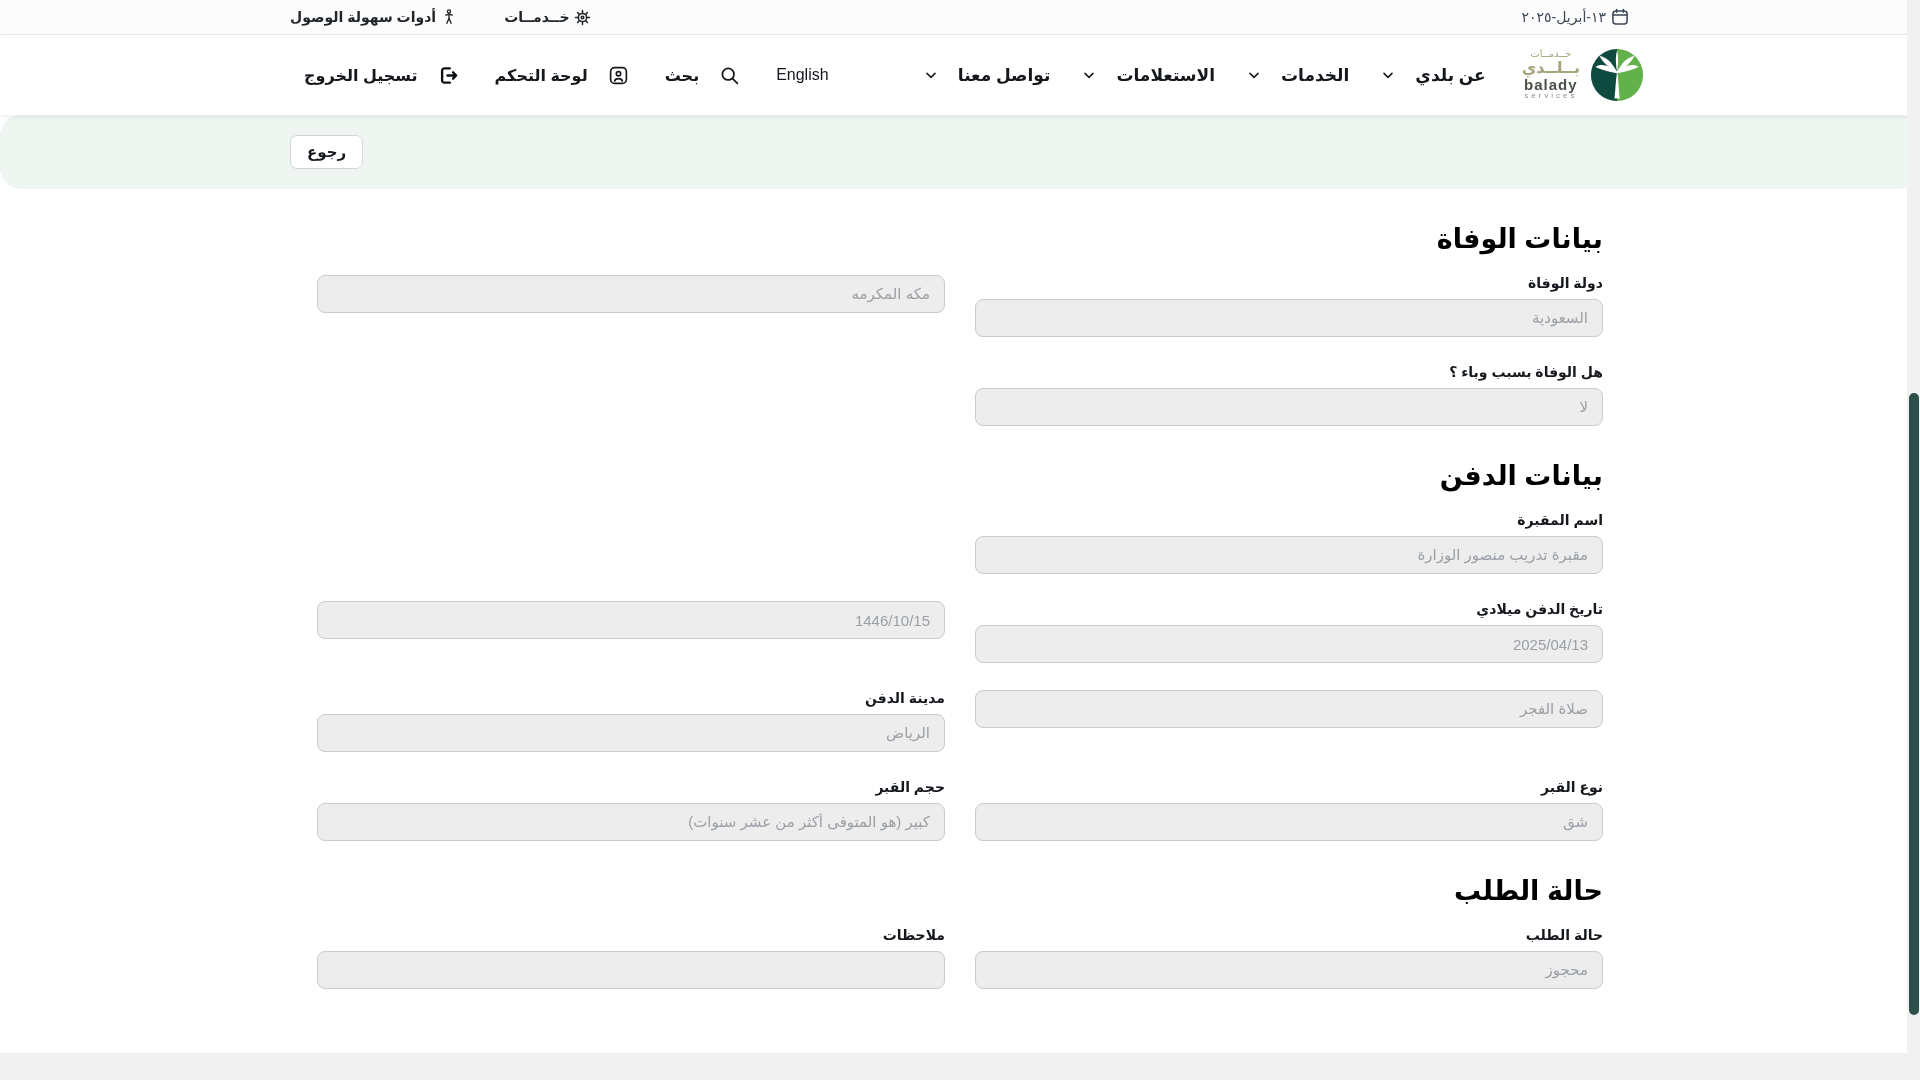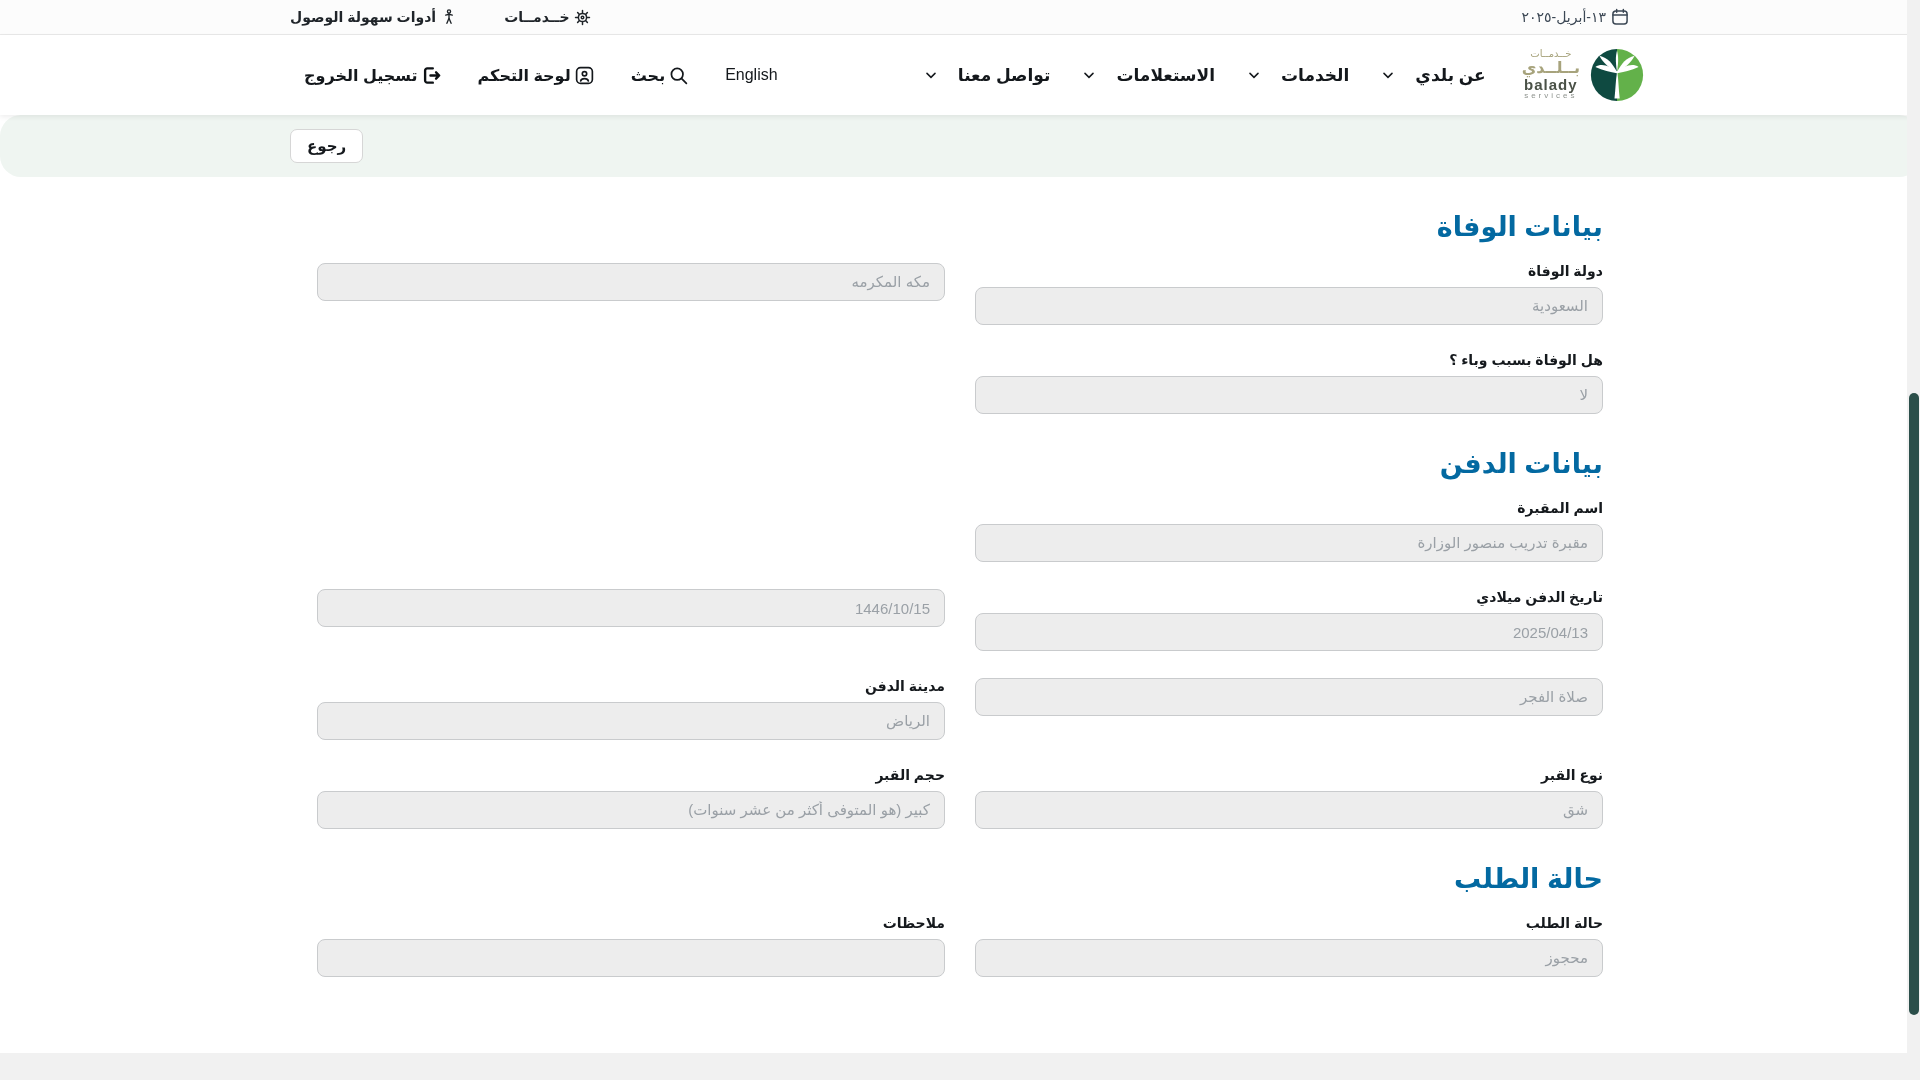--- a/index.html
+++ b/index.html
@@ -22,34 +22,34 @@
   .header-inner { width:1340px; margin:0 auto; height:100%; display:flex; align-items:center; }
   .logo { display:flex; align-items:center; gap:10px; cursor:pointer; }
   .logo-text { display:flex; flex-direction:column; align-items:center; line-height:1.05; }
   .logo-ar-top { font-size:10px; color:#a7a37c; letter-spacing:1px; }
   .logo-ar-main { font-size:16px; font-weight:700; color:#a7a37c; }
   .logo-latin { font-size:15px; font-weight:700; color:#4a5147; letter-spacing:1px;text-align:center; }
   .logo-latin-sub { font-size:8px; color:#8e938e; letter-spacing:3px; }
   .nav { display:flex; align-items:center; gap:34px; margin-right:36px; }
   .nav-item { display:flex; align-items:center; gap:22px; font-size:17px; font-weight:600; color:#14181c; cursor:pointer; white-space:nowrap; }
   .header-actions { margin-inline-start:auto; display:flex; align-items:center; gap:36px; }
-  .action-item { display:flex; align-items:center; gap:3px; font-size:16px; font-weight:600; color:#14181c; cursor:pointer; white-space:nowrap; }
+  .action-item { display:flex; align-items:center; gap:20px; font-size:16px; font-weight:600; color:#14181c; cursor:pointer; white-space:nowrap; }
   .lang { font-weight:500; }
   
-  .backbar { height:62px; background:#eff5f1; display:flex; align-items:center;border-radius:21px; }
+  .backbar { height:74px; background:#eff5f1; display:flex; align-items:center;border-radius:21px; }
   .backbar-inner { width:1340px; margin:0 auto; display:flex; }
   .back-btn {
     margin-inline-start:auto;
     background:#fff; border:1px solid #d6d6d6; border-radius:7px;
     padding:7px 16px; font-size:15px; font-weight:600; color:#15191d;
     cursor:pointer; font-family:inherit;
   }
   
   .main { width:1286px; margin:0 auto; }
-  .section-title { font-size:27px; font-weight:700; color:#0369a1; margin:34px 0 20px; }
+  .section-title { font-size:27px; font-weight:700; color:#000000; margin:34px 0 20px; }
   .grid { display:grid; grid-template-columns:1fr 1fr; column-gap:30px; row-gap:27px; }
   .field-label { display:block; font-size:14px; font-weight:700; color:#15191d; margin-bottom:8px; }
   .field-input {
     width:100%; height:38px; background:#ededed; border:1px solid #c9cbcd; border-radius:8px;
     padding:0 14px; font-size:15px; color:#9aa0a6; font-family:inherit; text-align:start;
   }
   .spacer-cell { }
   
   .footer-strip { position:absolute; left:0; bottom:0; width:100%; height:27px; background:#f1f1f1; }
   

